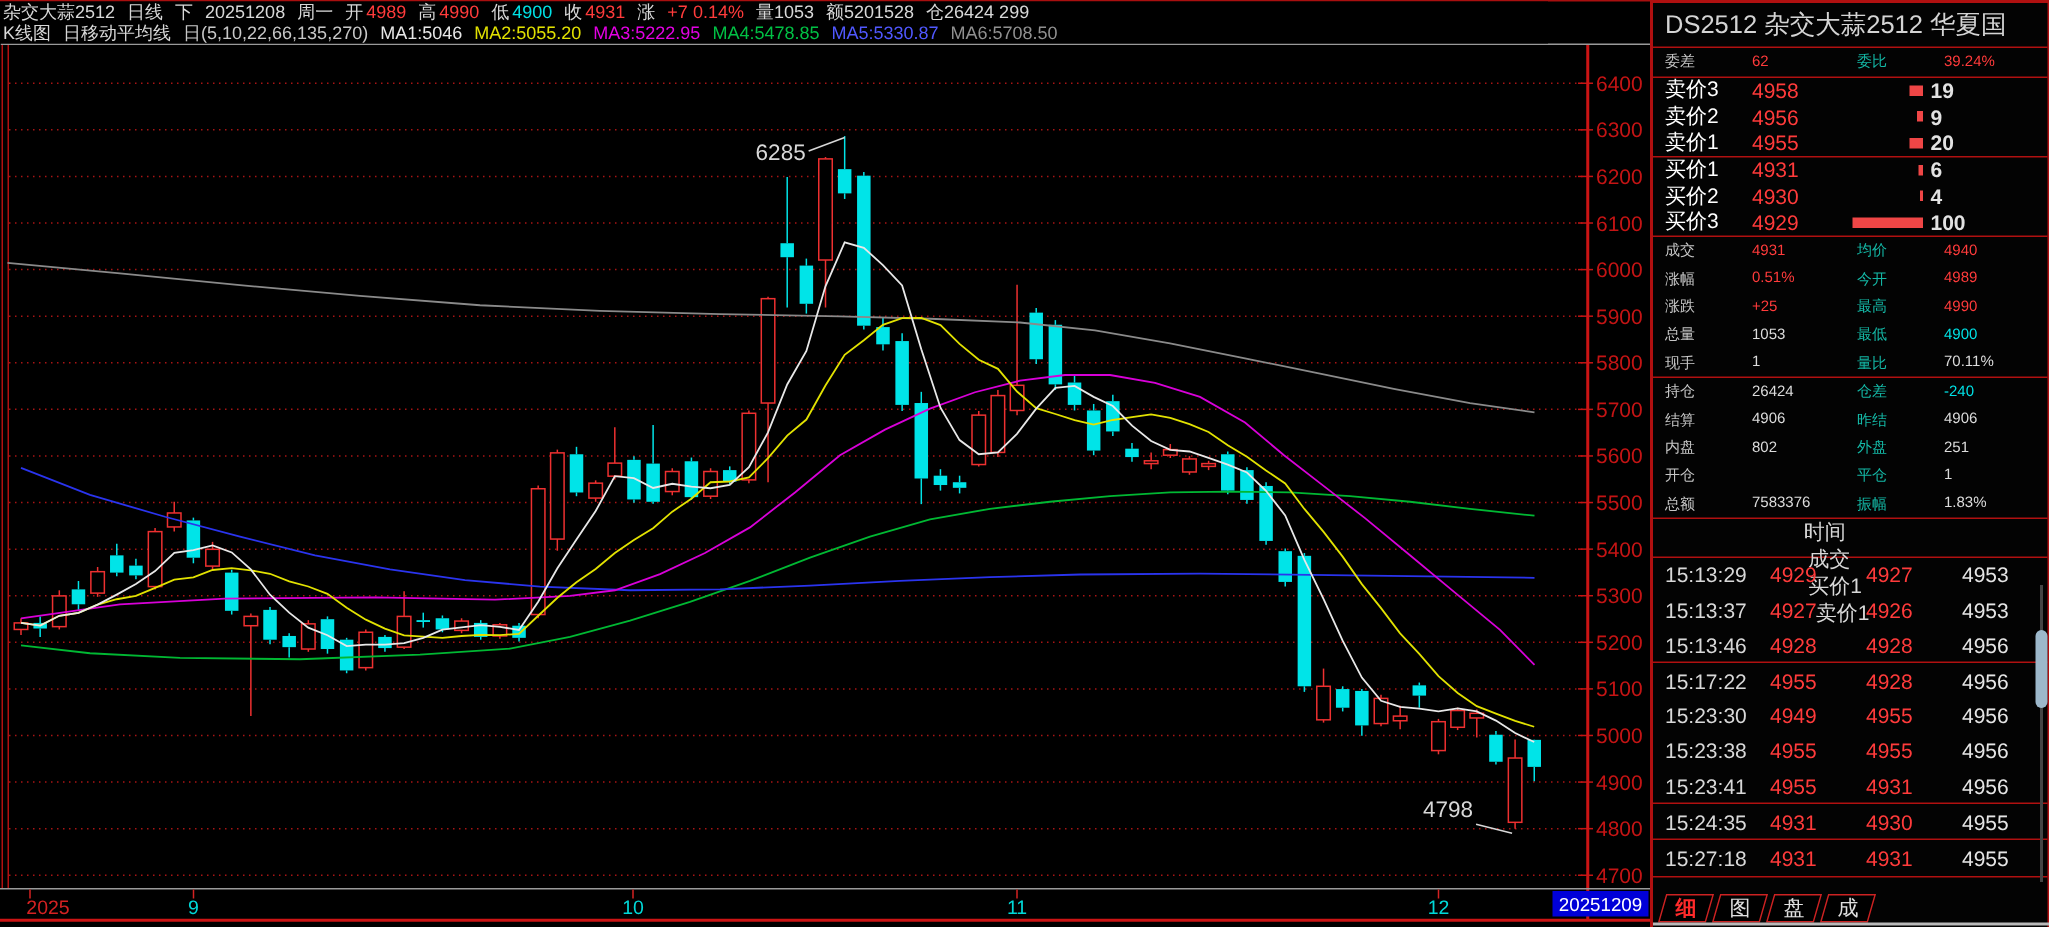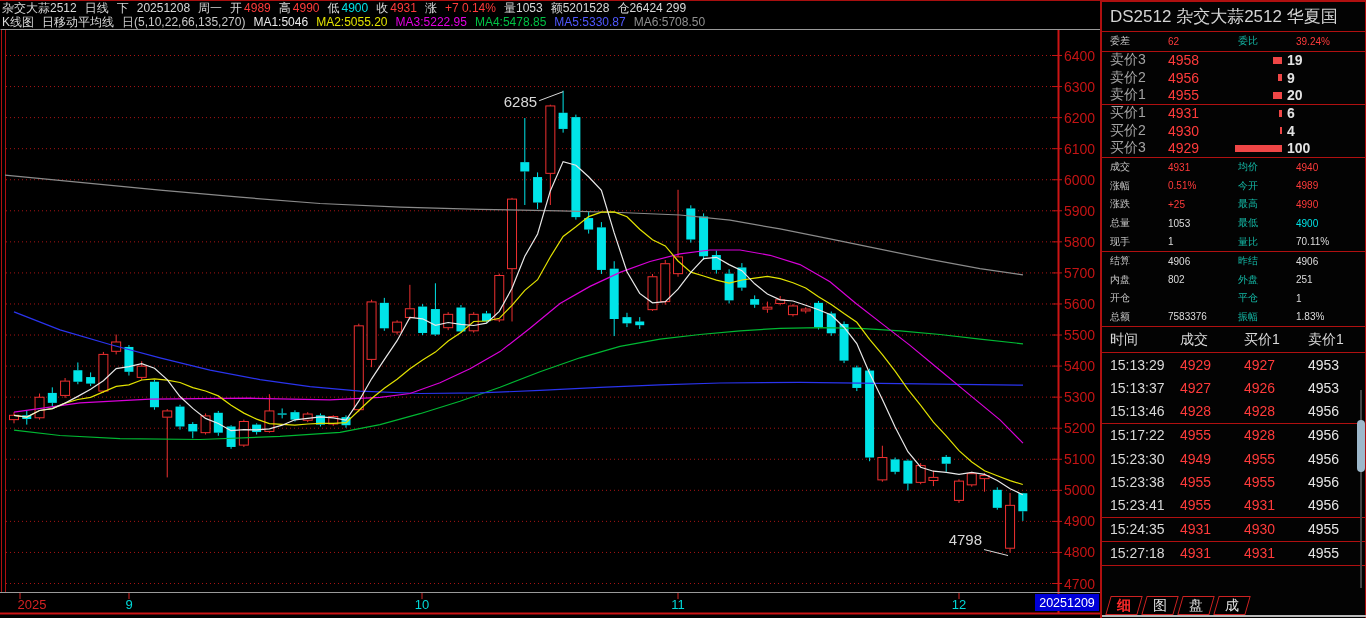--- a/index.html
+++ b/index.html
@@ -19,28 +19,28 @@
          border-top:2px solid #b01010;}
   .sep{height:0;border-top:1px solid #b01010;}
   #ptitle{height:29px;line-height:29px;font-size:17px;color:#d4d4d4;padding-left:8px;
           white-space:nowrap;overflow:hidden;}
   .prow{height:18.6px;display:flex;align-items:center;font-size:10px;padding:0 0 0 8px;}
   .prow .lab{width:58px;color:#c6c6c6;}
   .prow .v1{width:70px;}
   .prow .lab2{width:58px;color:#14b8a6;}
   .prow .v2{flex:1;}
   .ob-row{height:17.4px;display:flex;align-items:center;font-size:14px;padding:0 0 0 8px;}
-  .ob-row .lab{width:58px;color:#a3a3a3;}
+  .ob-row .lab{width:58px;color:#ffffff;}
   .ob-row .prc{width:62px;}
   .ob-row .barbox{width:52px;display:flex;justify-content:flex-end;align-items:center;}
   .ob-row .vbar{height:7px;background:#ef4646;}
   .ob-row .vol{color:#e2e2e2;margin-left:5px;font-weight:bold;}
   .red{color:#ff3b3b;} .cyan{color:#00e2e6;} .white{color:#dcdcdc;}
   
-  #tapehead{height:25px;display:flex;align-items:center;font-size:14px;color:#d8d8d8;padding-left:8px;}
+  #tapehead{height:25px;display:flex;align-items:center;font-size:14px;color:#d8d8d8;padding-left:8px;flex-direction:column;}
   .trow{height:23.2px;display:flex;align-items:center;font-size:14px;padding-left:8px;}
   .tc0{width:70px;color:#d8d8d8;} .tc{width:64px;color:#ff3b3b;} .tcl{width:54px;color:#e5e5e5;}
   #tapehead .tc,#tapehead .tcl,#tapehead .tc0{color:#d8d8d8;}
   
   #tabs{position:absolute;left:6px;top:594px;display:flex;height:19px;}
   .tab{border:1px solid #c22;transform:skewX(-16deg);padding:0 8px;margin-right:4px;
        font-size:14px;line-height:17px;color:#e0e0e0;background:#000;cursor:pointer;}
   .tab i{display:inline-block;font-style:normal;transform:skewX(16deg);}
   .tab.active{color:#ff2a2a;font-weight:bold;}
   #panel-bottomline{position:absolute;left:0;top:613px;width:264px;height:2px;background:#b9b9b9;}
@@ -472,20 +472,26 @@
         <div class="prow">
           <span class="lab">现手</span>
           <span class="v1 white">1</span>
           <span class="lab2">量比</span>
           <span class="v2 white">70.11%</span>
         </div>
       </div>
     <div class="sep"></div>
     <div id="stats2">
         <div class="prow">
+          <span class="lab">持仓</span>
+          <span class="v1 white">26424</span>
+          <span class="lab2">仓差</span>
+          <span class="v2 cyan">-240</span>
+        </div>
+        <div class="prow">
           <span class="lab">结算</span>
           <span class="v1 white">4906</span>
           <span class="lab2">昨结</span>
           <span class="v2 white">4906</span>
         </div>
         <div class="prow">
           <span class="lab">内盘</span>
           <span class="v1 white">802</span>
           <span class="lab2">外盘</span>
           <span class="v2 white">251</span>

